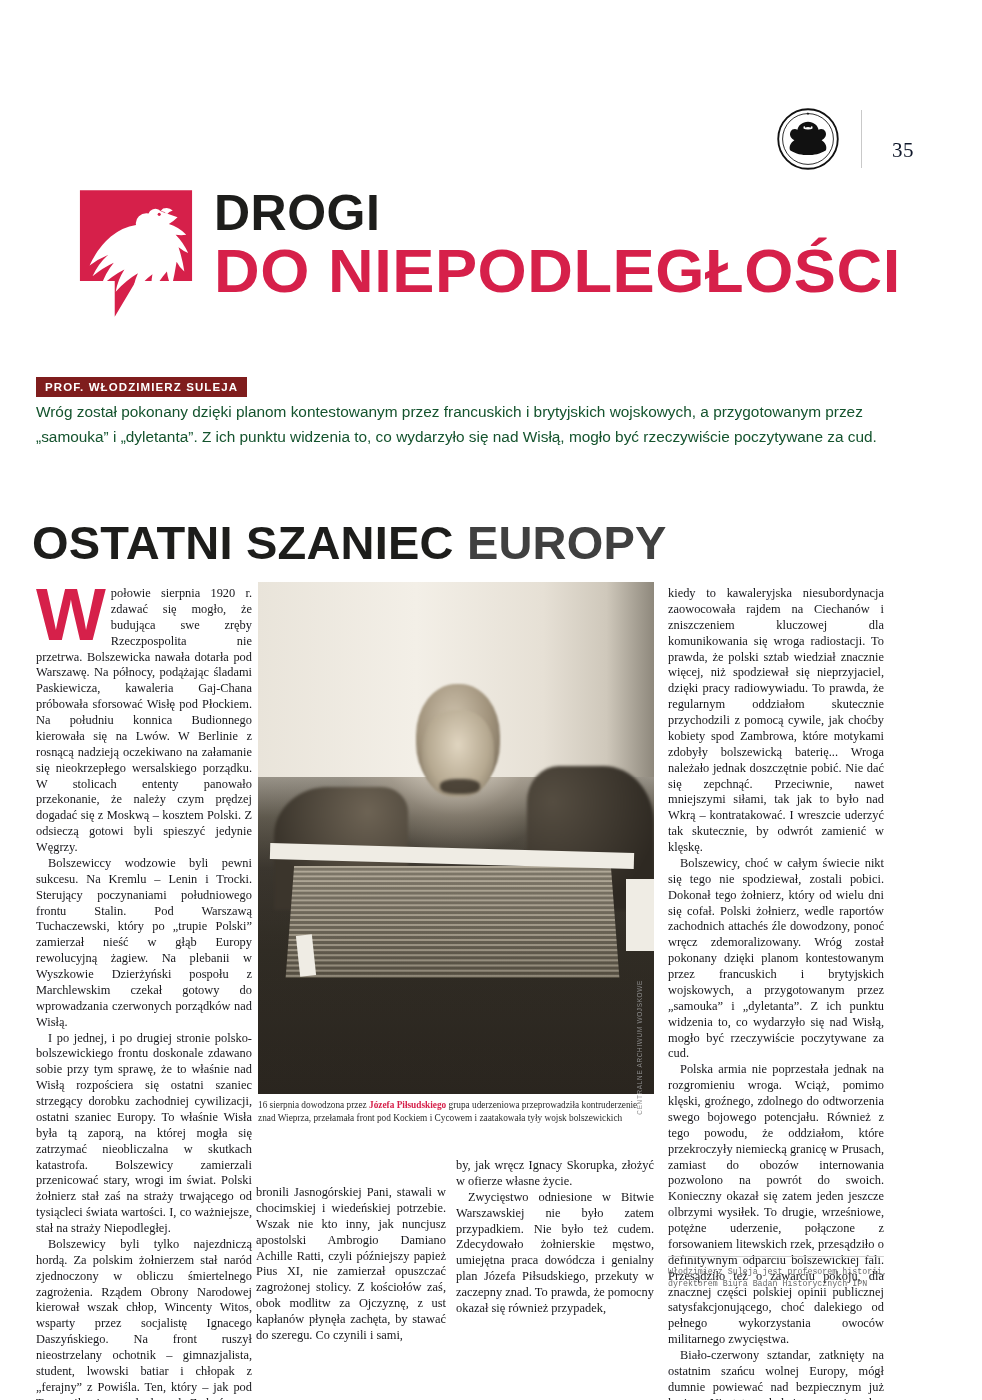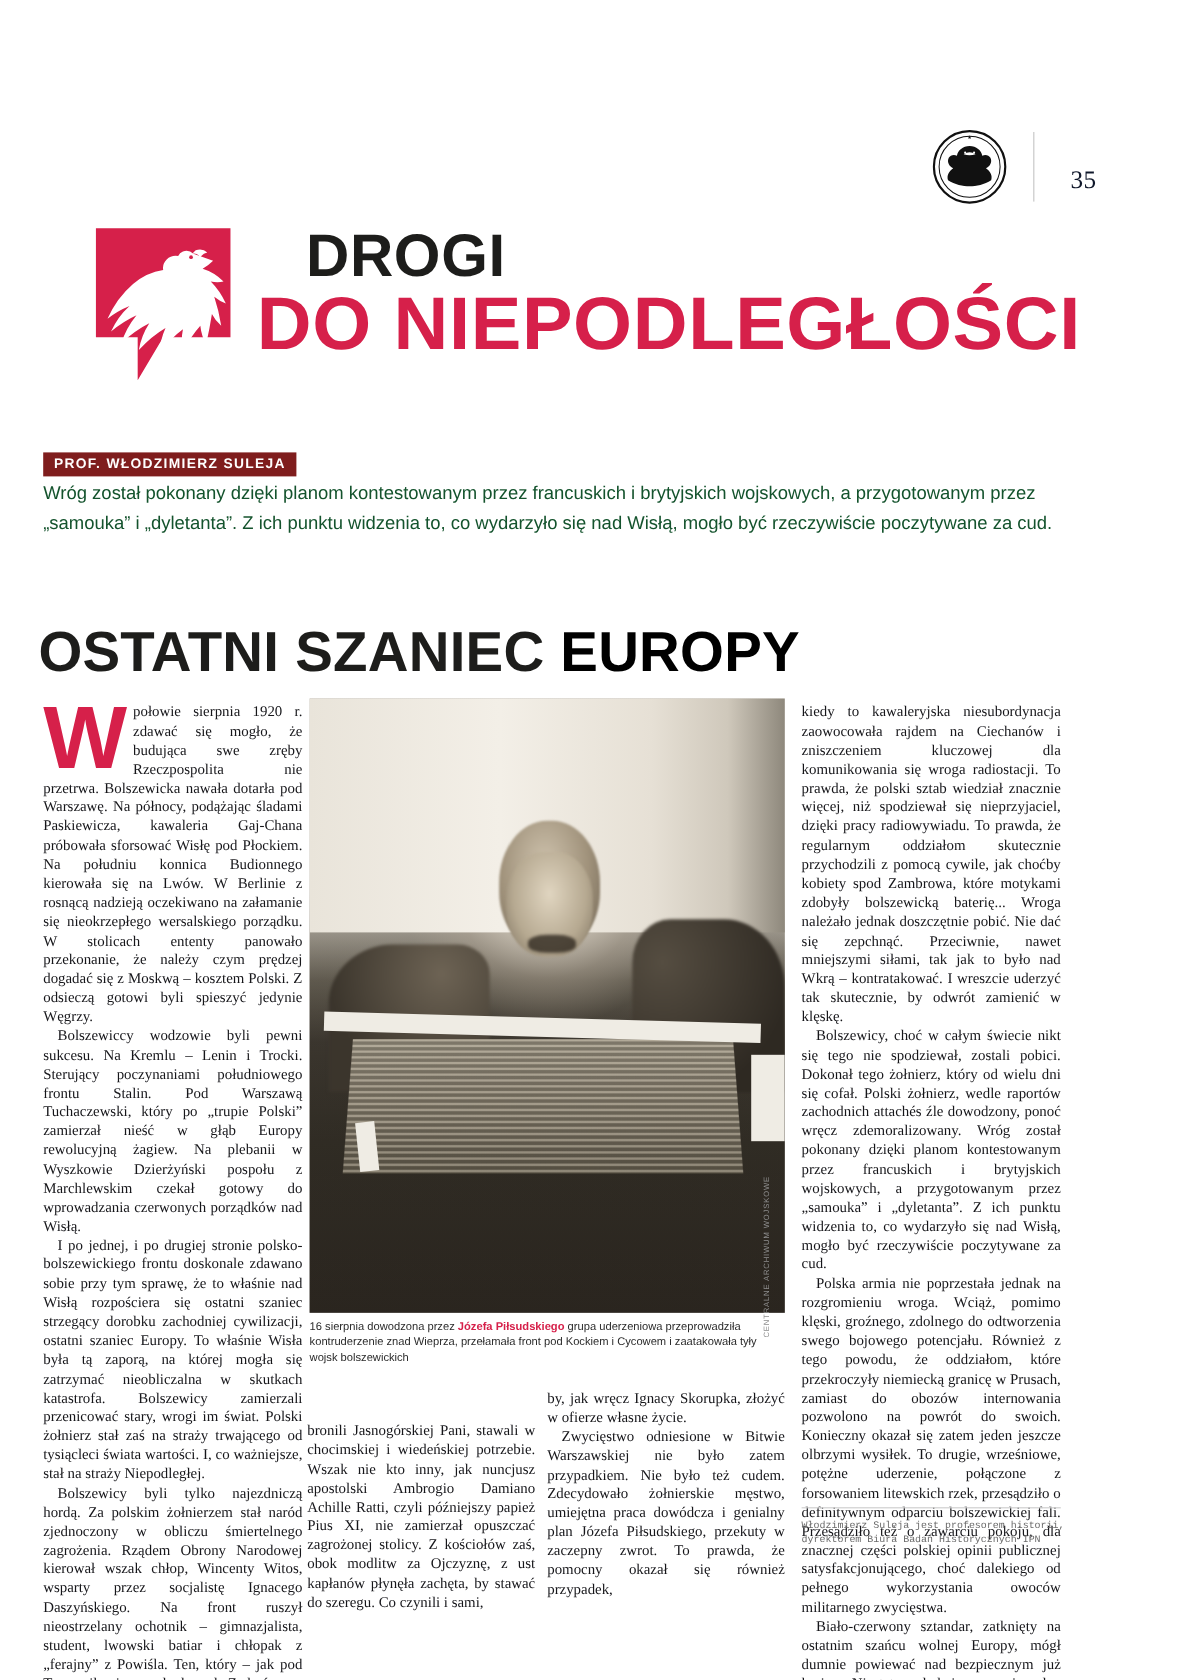--- a/index.html
+++ b/index.html
@@ -72,21 +72,20 @@
     padding-left: 20px;
     padding-top: 2px;
   }
   .section-line1 {
     font-family: "Liberation Sans", "DejaVu Sans", sans-serif;
     font-weight: bold;
     font-size: 50px;
     line-height: 0.95;
     letter-spacing: 0.5px;
     color: #1d1d1b;
-    margin-left: 41px;
   }
   .section-line2 {
     font-family: "Liberation Sans", "DejaVu Sans", sans-serif;
     font-weight: bold;
     font-size: 62px;
     line-height: 1.0;
     letter-spacing: 0.5px;
     color: #d6204a;
     margin-top: 2px;
     transform: scaleX(1.02);
@@ -123,21 +122,21 @@
     position: absolute;
     left: 32px;
     top: 484px;
     font-family: "Liberation Sans", "DejaVu Sans", sans-serif;
     font-weight: bold;
     font-size: 47px;
     letter-spacing: 0.2px;
     color: #1d1d1b;
     white-space: nowrap;
   }
-  .headline .accent { color: #000000; }
+  .headline .accent { color: #404040; }
 
   
   .col {
     position: absolute;
     font-family: "Liberation Serif", "DejaVu Serif", serif;
     font-size: 12.4px;
     line-height: 1.28;
     text-align: justify;
     color: #16161a;
     hyphens: auto;
@@ -251,21 +250,21 @@
     transform: rotate(-90deg) translateX(-100%);
     white-space: nowrap;
   }
 
   
   .caption {
     position: absolute;
     left: 258px;
     top: 1099px;
     width: 396px;
-    font-family: Liberation Sans, sans-serif;
+    font-family: Liberation Serif, serif;
     font-size: 9.3px;
     line-height: 1.42;
     color: #2b2b2b;
   }
   .caption .name { color: #d6204a; font-weight: bold; }
 
   
   .footnote-rule {
     position: absolute;
     left: 668px;
@@ -365,21 +364,21 @@
   <p><span>Bolszewicy byli tylko najezdniczą hordą. Za polskim żołnierzem stał naród zjednoczony w obliczu śmiertelnego zagrożenia. Rządem Obrony Narodowej kierował wszak chłop, Wincenty Witos, wsparty przez socjalistę Ignacego Daszyńskiego. Na front ruszył nieostrzelany ochotnik – gimnazjalista, student, lwowski batiar i chłopak z „ferajny” z Powiśla. Ten, który – jak pod Termopilami – poległ pod Zadwórzem. Ten, który nieustępliwie trwał pod Radzyminem i wielokrotnie szedł do kontrataku pod Ossowem. I ginął...</span></p>
 
 </div>
 
 <div class="col" id="col-mid-a">
   <p class="first"><span>bronili Jasnogórskiej Pani, stawali w chocimskiej i wiedeńskiej potrzebie. Wszak nie kto inny, jak nuncjusz apostolski Ambrogio Damiano Achille Ratti, czyli późniejszy papież Pius XI, nie zamierzał opuszczać zagrożonej stolicy. Z kościołów zaś, obok modlitw za Ojczyznę, z ust kapłanów płynęła zachęta, by stawać do szeregu. Co czynili i sami,</span></p>
 </div>
 
 <div class="col" id="col-mid-b">
   <p class="first"><span>by, jak wręcz Ignacy Skorupka, złożyć w ofierze własne życie.</span></p>
-  <p><span>Zwycięstwo odniesione w Bitwie Warszawskiej nie było zatem przypadkiem. Nie było też cudem. Zdecydowało żołnierskie męstwo, umiejętna praca dowódcza i genialny plan Józefa Piłsudskiego, przekuty w zaczepny zwrot. To prawda, że pomocny okazał się również przypadek,</span></p>
+  <p><span>Zwycięstwo odniesione w Bitwie Warszawskiej nie było zatem przypadkiem. Nie było też cudem. Zdecydowało żołnierskie męstwo, umiejętna praca dowódcza i genialny plan Józefa Piłsudskiego, przekuty w zaczepny znad. To prawda, że pomocny okazał się również przypadek,</span></p>
 </div>
 
 <div class="col" id="col-right">
   <p class="first"><span>kiedy to kawaleryjska niesubordynacja zaowocowała rajdem na Ciechanów i zniszczeniem kluczowej dla komunikowania się wroga radiostacji. To prawda, że polski sztab wiedział znacznie więcej, niż spodziewał się nieprzyjaciel, dzięki pracy radiowywiadu. To prawda, że regularnym oddziałom skutecznie przychodzili z pomocą cywile, jak choćby kobiety spod Zambrowa, które motykami zdobyły bolszewicką baterię... Wroga należało jednak doszczętnie pobić. Nie dać się zepchnąć. Przeciwnie, nawet mniejszymi siłami, tak jak to było nad Wkrą – kontratakować. I wreszcie uderzyć tak skutecznie, by odwrót zamienić w klęskę.</span></p>
   <p><span>Bolszewicy, choć w całym świecie nikt się tego nie spodziewał, zostali pobici. Dokonał tego żołnierz, który od wielu dni się cofał. Polski żołnierz, wedle raportów zachodnich attachés źle dowodzony, ponoć wręcz zdemoralizowany. Wróg został pokonany dzięki planom kontestowanym przez francuskich i brytyjskich wojskowych, a przygotowanym przez „samouka” i „dyletanta”. Z ich punktu widzenia to, co wydarzyło się nad Wisłą, mogło być rzeczywiście poczytywane za cud.</span></p>
   <p><span>Polska armia nie poprzestała jednak na rozgromieniu wroga. Wciąż, pomimo klęski, groźnego, zdolnego do odtworzenia swego bojowego potencjału. Również z tego powodu, że oddziałom, które przekroczyły niemiecką granicę w Prusach, zamiast do obozów internowania pozwolono na powrót do swoich. Konieczny okazał się zatem jeden jeszcze olbrzymi wysiłek. To drugie, wrześniowe, potężne uderzenie, połączone z forsowaniem litewskich rzek, przesądziło o definitywnym odparciu bolszewickiej fali. Przesądziło też o zawarciu pokoju, dla znacznej części polskiej opinii publicznej satysfakcjonującego, choć dalekiego od pełnego wykorzystania owoców militarnego zwycięstwa.</span></p>
   <p><span>Biało-czerwony sztandar, zatknięty na ostatnim szańcu wolnej Europy, mógł dumnie powiewać nad bezpiecznym już krajem. Niestety, zaledwie przez niespełna dwie dekady. Z polskiego punktu widzenia jednak wystarczające, by ideę Niepodległej w sercach i umysłach Polaków zapisać na trwałe.</span> </p>
 </div>
 
 <div class="footnote-rule"></div>

